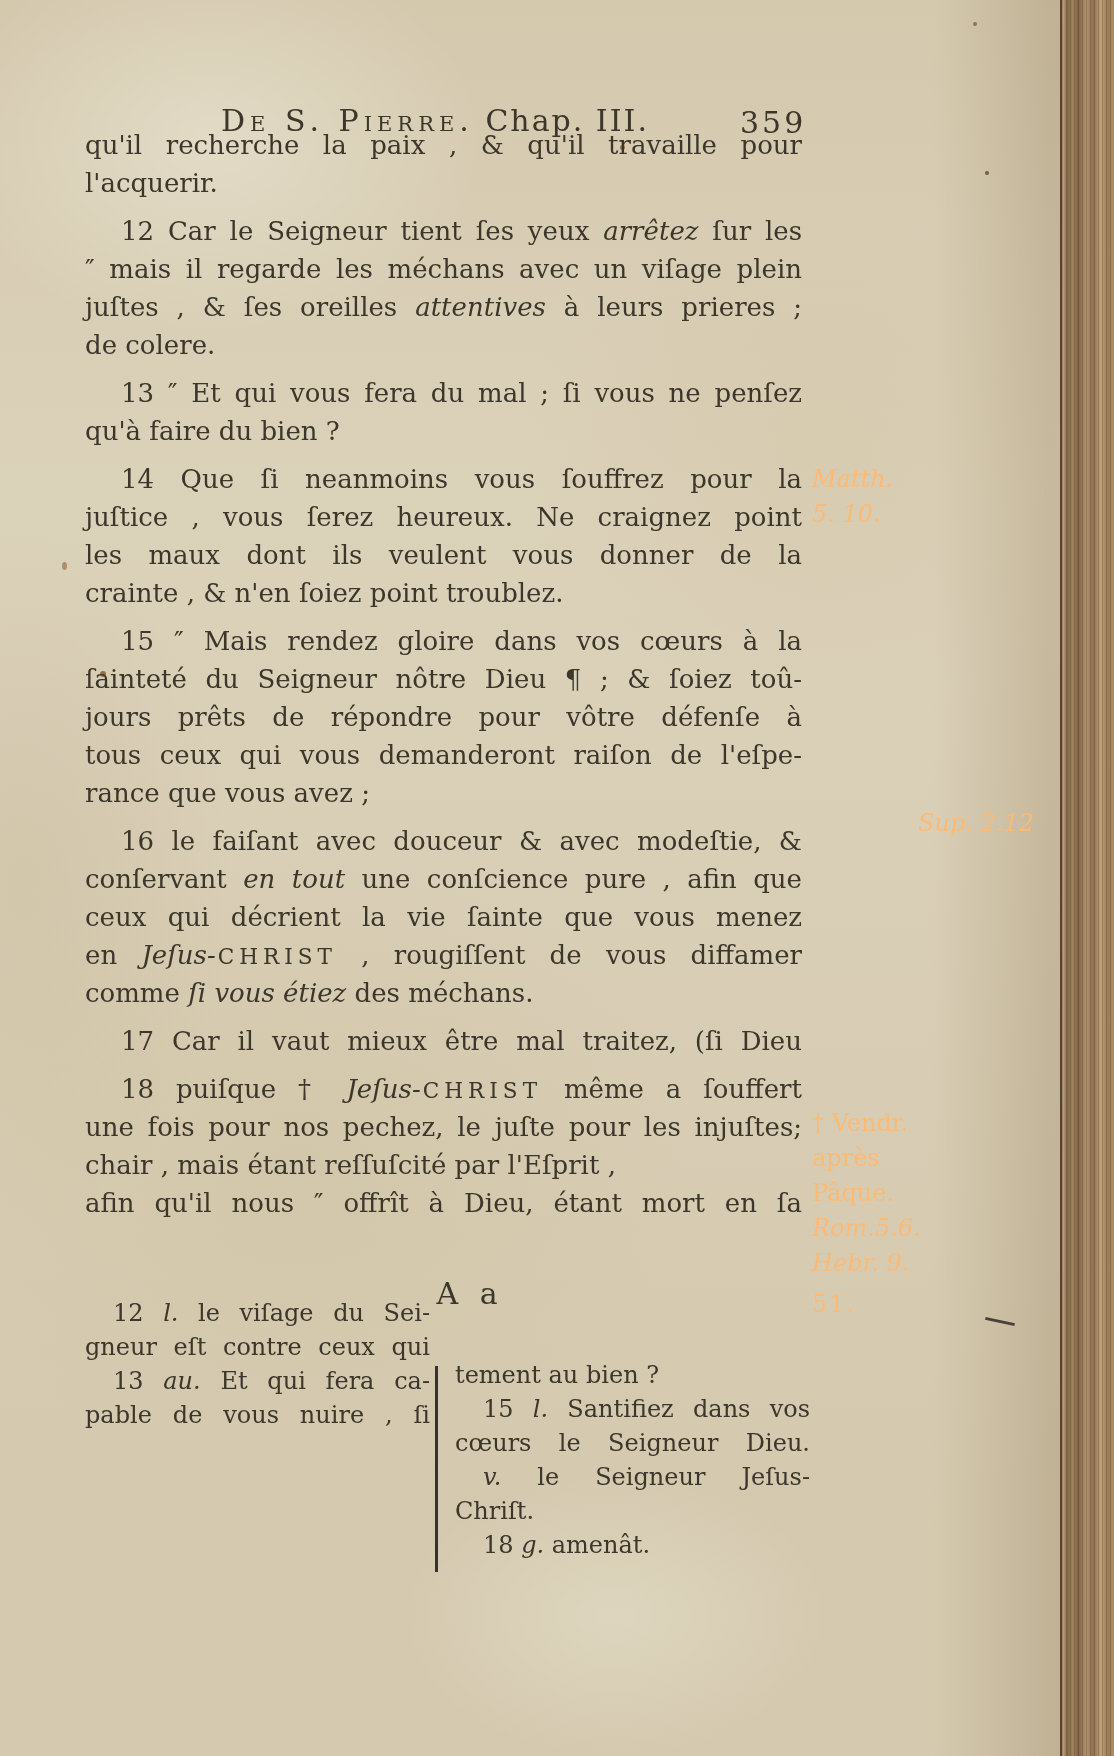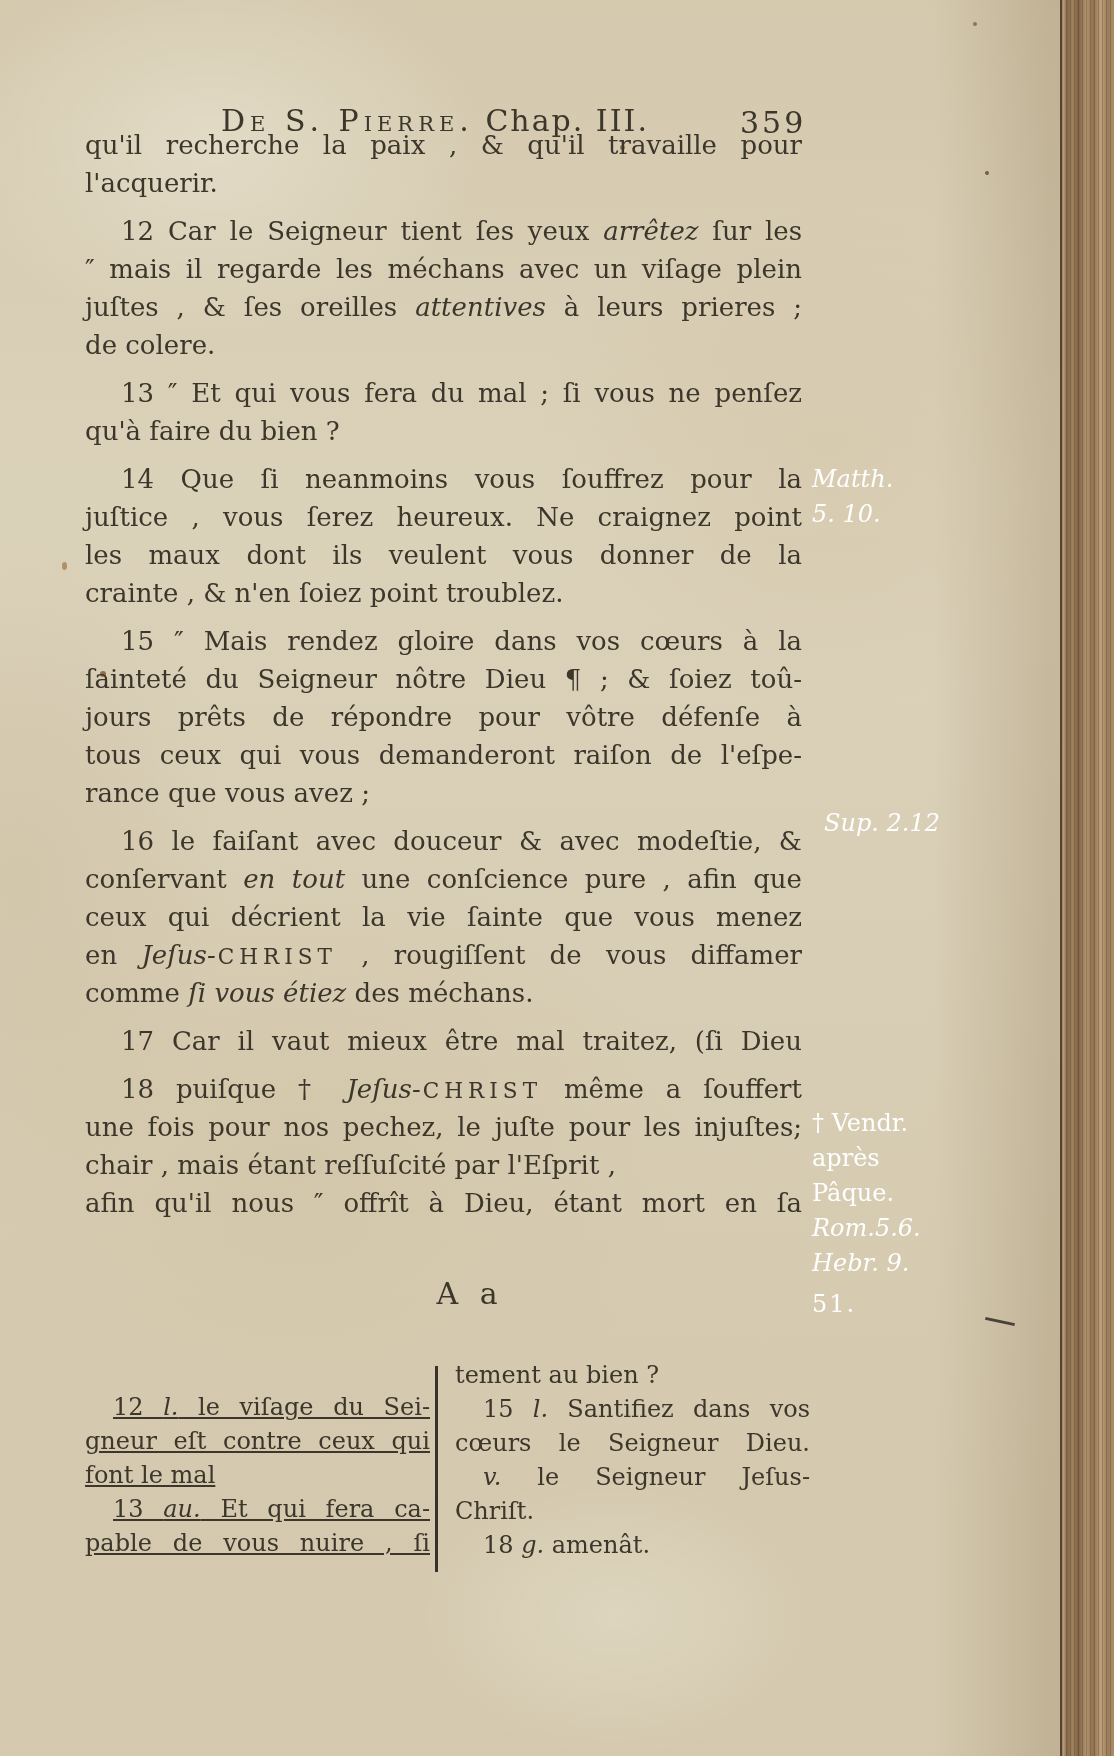--- a/index.html
+++ b/index.html
@@ -38,31 +38,31 @@
   .line.ind{text-indent:36px;}
   .line.gap{margin-top:10px;}
   .it{font-style:italic;}
   .caps{letter-spacing:5px;font-size:0.83em;padding-left:2px;margin-top:36px;}
 
   
   #signature{position:absolute;left:85px;top:1276px;width:715px;text-align:center;
              padding-left:55px;box-sizing:border-box;font-size:30px;letter-spacing:6px;}
 
   
-  .margin{position:absolute;left:812px;width:210px;color:#ffffff;}
+  .margin{position:absolute;left:812px;width:210px;color:#fdba74;}
   .mline{height:35px;line-height:35px;font-size:24px;}
   #note-matth{top:462px;}
-  #note-sup{top:806px;left:824px;}
+  #note-sup{top:806px;left:824px;text-align:right;}
   #note-vendr{top:1106px;}
   #note-vendr .mline:last-child{margin-top:6px;letter-spacing:2px;}
   #catch-dash{position:absolute;left:985px;top:1320px;width:30px;height:3px;
               background:#4a4238;transform:rotate(12deg);}
 
   
-  #fn-left{position:absolute;left:85px;top:1390px;width:345px;text-decoration:underline;}
+  #fn-left{position:absolute;left:85px;top:1296px;width:345px;}
   #fn-right{position:absolute;left:455px;top:1358px;width:355px;}
   .fline{height:34px;line-height:34px;font-size:24px;}
   .fline.full{text-align:justify;text-align-last:justify;}
   .fline.ind{text-indent:28px;}
   #fn-rule{position:absolute;left:435px;top:1366px;width:3px;height:206px;background:#38322a;}
 </style>
 </head>
 <body>
 
 <div id="scan">
@@ -128,21 +128,20 @@
       <div class="mline"><span class="rm">Pâque.</span></div>
       <div class="mline"><span class="it">Rom.5.6.</span></div>
       <div class="mline"><span class="it">Hebr. 9.</span></div>
       <div class="mline"><span class="rm">51.</span></div>
     </div>
   <div id="catch-dash"></div>
 
   <div id="fn-left">
       <div class="fline ind full"><span class="rm">12 </span><span class="it">l.</span><span class="rm"> le viſage du Sei-</span></div>
       <div class="fline full"><span class="rm">gneur eſt contre ceux qui</span></div>
-      <div class="fline"><span class="rm">font le mal</span></div>
       <div class="fline ind full"><span class="rm">13 </span><span class="it">au.</span><span class="rm"> Et qui fera ca-</span></div>
       <div class="fline full"><span class="rm">pable de vous nuire , ſi</span></div>
     </div>
   <div id="fn-rule"></div>
   <div id="fn-right">
       <div class="fline"><span class="rm">tement au bien ?</span></div>
       <div class="fline ind full"><span class="rm">15 </span><span class="it">l.</span><span class="rm"> Santifiez dans vos</span></div>
       <div class="fline full"><span class="rm">cœurs le Seigneur Dieu.</span></div>
       <div class="fline ind full"><span class="it">v.</span><span class="rm"> le Seigneur Jeſus-</span></div>
       <div class="fline"><span class="rm">Chriſt.</span></div>

